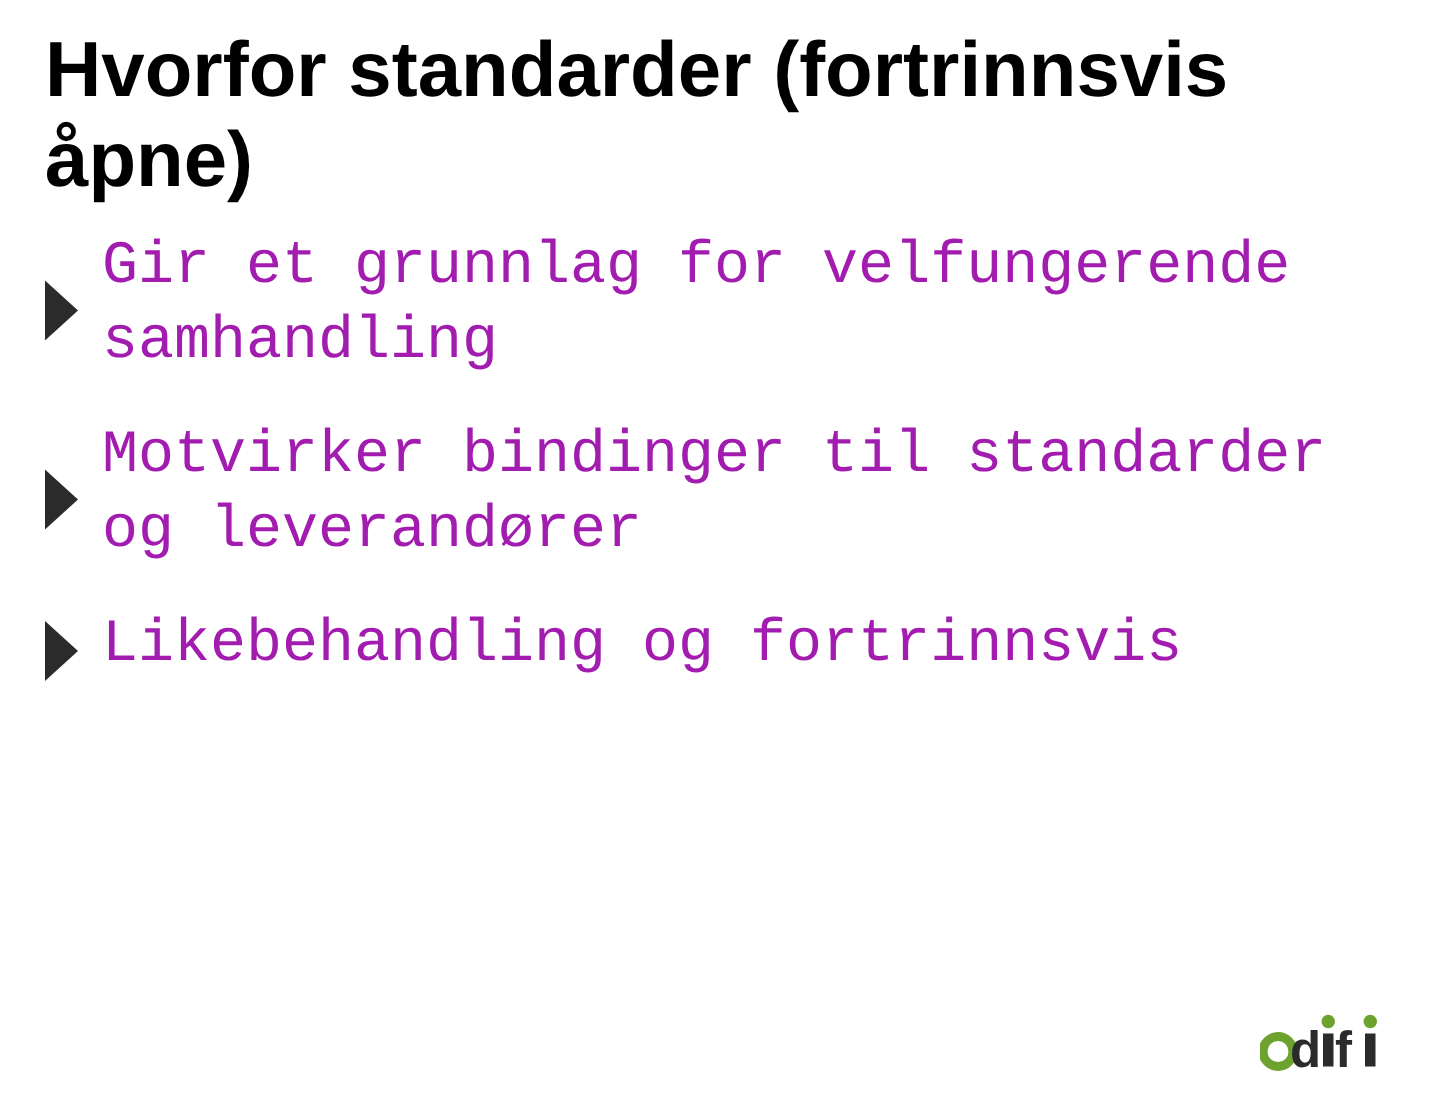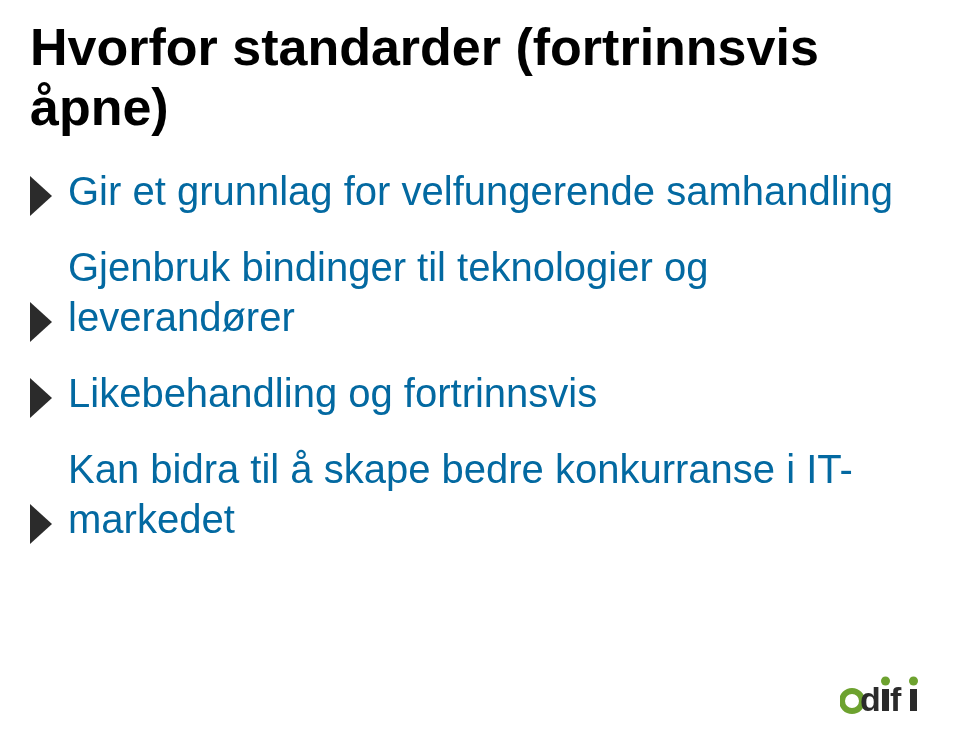--- a/index.html
+++ b/index.html
@@ -10,34 +10,35 @@
     padding: 18px 30px 20px 30px;
     position: relative;
     display: flex;
     flex-direction: column;
   }
   .title {
     font-size: 52px;
     font-weight: 700;
     color: #000;
     line-height: 1.15;
-    margin-bottom: 28px;
+    margin-bottom: 16px;
   }
   .bullets {
     list-style: none;
     padding: 0;
     margin: 0;
   }
   .bullet {
     display: flex;
-    align-items: flex-end;
+    align-items: center;
     margin-bottom: 26px;
-    color: #0369a1;
+    color: #a21caf;
     font-size: 40px;
     line-height: 1.25;
+    font-family: Liberation Mono, monospace;
   }
   .bullet-icon {
     flex: 0 0 auto;
     width: 22px;
     height: 40px;
     margin-right: 16px;
     margin-top: 6px;
   }
   .bullet-text { flex: 1 1 auto; }
   .logo {
@@ -62,37 +63,29 @@
           </svg>
       </span>
       <span class="bullet-text">Gir et grunnlag for velfungerende samhandling</span>
     </li>
     <li class="bullet">
       <span class="bullet-icon">
         <svg viewBox="0 0 22 40">
             <path d="M0,0 L22,20 L0,40 Z" fill="#2b2b2b"></path>
           </svg>
       </span>
-      <span class="bullet-text">Gjenbruk bindinger til teknologier og leverandører</span>
+      <span class="bullet-text">Motvirker bindinger til standarder og leverandører</span>
     </li>
     <li class="bullet">
       <span class="bullet-icon">
         <svg viewBox="0 0 22 40">
             <path d="M0,0 L22,20 L0,40 Z" fill="#2b2b2b"></path>
           </svg>
       </span>
       <span class="bullet-text">Likebehandling og fortrinnsvis</span>
-    </li>
-    <li class="bullet">
-      <span class="bullet-icon">
-        <svg viewBox="0 0 22 40">
-            <path d="M0,0 L22,20 L0,40 Z" fill="#2b2b2b"></path>
-          </svg>
-      </span>
-      <span class="bullet-text">Kan bidra til å skape bedre konkurranse i IT-markedet</span>
     </li>
   </ul>
 
   <div class="logo">
     <svg viewBox="0 0 90 48">
 
       <circle cx="12" cy="30" r="10" fill="none" stroke="#6da22f" stroke-width="6"></circle>
 
       <text x="20" y="40" font-family="Arial, Helvetica, sans-serif" font-size="34" font-weight="700" fill="#2b2b2b">d</text>
 

